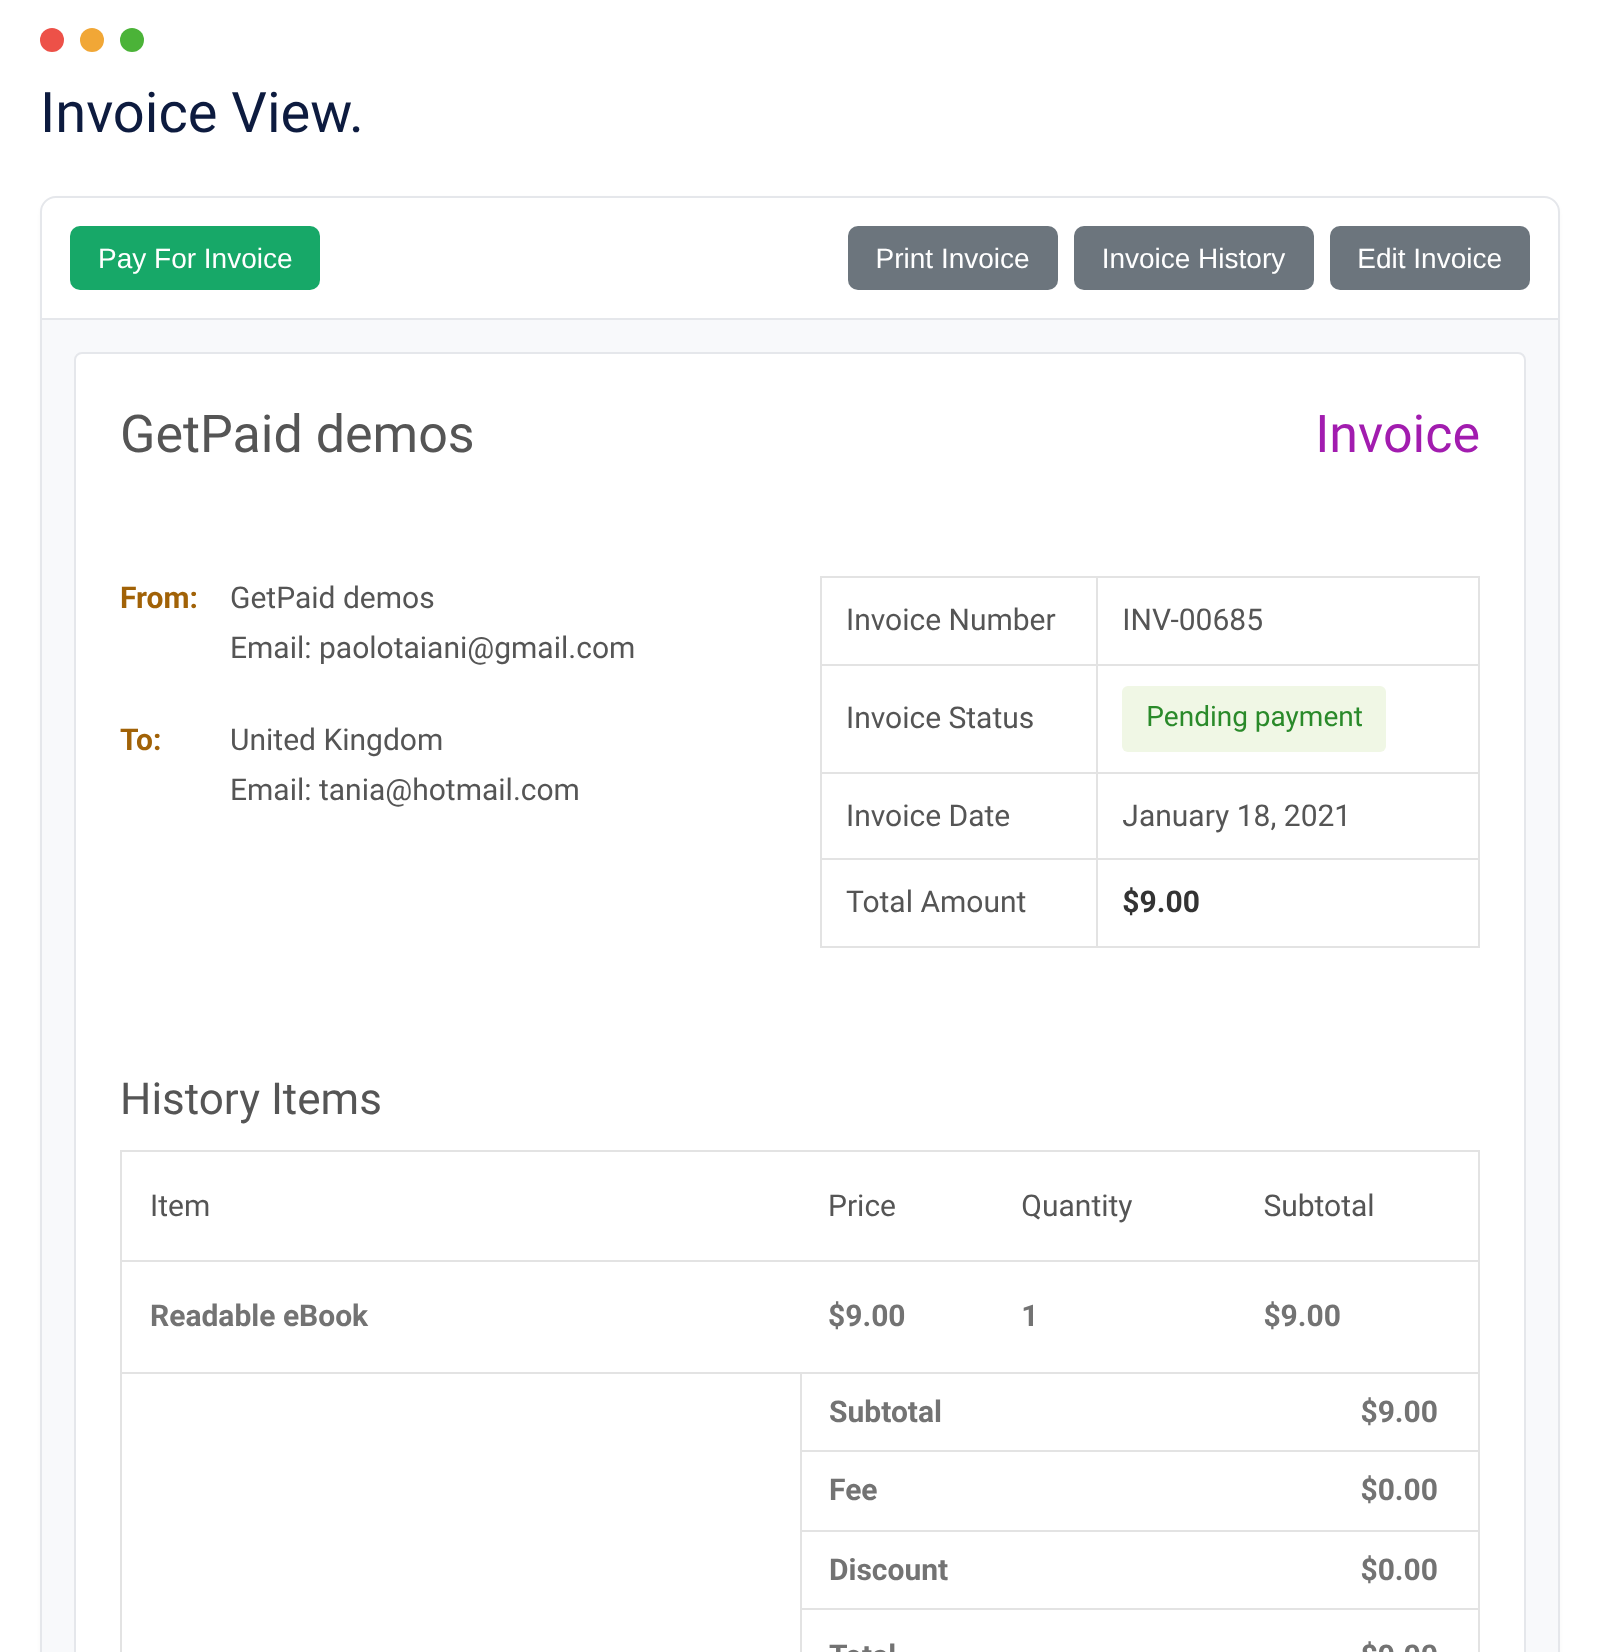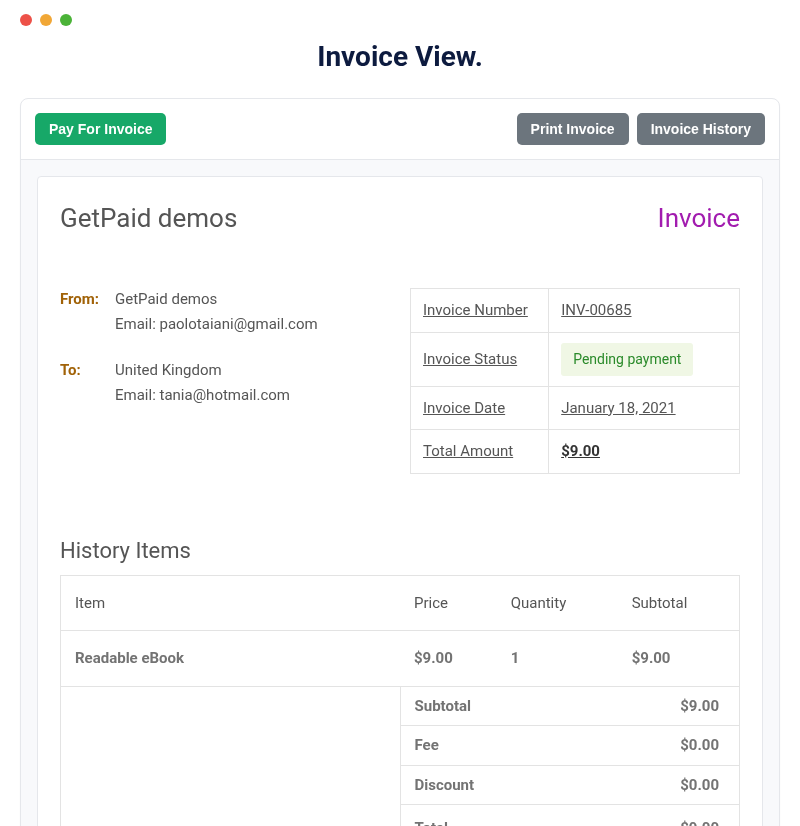--- a/index.html
+++ b/index.html
@@ -21,23 +21,22 @@
     margin-bottom: 10px;
   }
   .mac-dots .dot {
     width: 12px; height: 12px; border-radius: 50%;
   }
   .dot.red { background: #ed5148; }
   .dot.yellow { background: #f1a736; }
   .dot.green { background: #4bb338; }
 
   .page-title {
-    text-align: center;
     font-size: 28px;
-    font-weight: 700;
+    font-weight: 400;
     color: #0d1b3f;
     margin: 6px 0 20px 0;
   }
 
   .card {
     border: 1px solid #e5e7eb;
     border-radius: 8px;
     background: #fff;
     box-shadow: 0 1px 2px rgba(0,0,0,0.03);
     overflow: hidden;
@@ -51,21 +50,21 @@
     border-bottom: 1px solid #e5e7eb;
   }
   .toolbar-right { display: flex; gap: 8px; padding-left: 48px; }
 
   .btn {
     display: inline-flex;
     align-items: center;
     padding: 8px 14px;
     border-radius: 5px;
     font-size: 14px;
-    font-weight: 700;
+    font-weight: 400;
     color: #fff;
     border: none;
     cursor: pointer;
   }
   .btn-green { background: #17a868; }
   .btn-gray  { background: #6c757d; }
 
   .inner-panel {
     background: #f8f9fb;
     padding: 16px;
@@ -110,21 +109,20 @@
     border: 1px solid #e3e3e3;
     border-collapse: collapse;
     width: 100%;
     min-width: 330px;
     color: #555;
   }
   .meta-table td {
     border: 1px solid #e3e3e3;
     padding: 10px 12px;
     font-size: 15px;
-    text-decoration: underline;
   }
   .meta-table td:first-child { width: 42%; }
   .meta-table .bold { font-weight: 700; color: #333; }
 
   .status-badge {
     display: inline-block;
     background: #f0f7e5;
     color: #2a8a2a;
     padding: 6px 12px;
     border-radius: 3px;
@@ -197,20 +195,21 @@
 
   <h1 class="page-title">Invoice View.</h1>
 
   <div class="card">
 
     <div class="toolbar">
       <button class="btn btn-green">Pay For Invoice</button>
       <div class="toolbar-right">
         <button class="btn btn-gray">Print Invoice</button>
         <button class="btn btn-gray">Invoice History</button>
+        <button class="btn btn-gray">Edit Invoice</button>
       </div>
     </div>
 
     <div class="inner-panel">
       <div class="invoice-sheet">
 
         <div class="sheet-header">
           <div class="brand-name">GetPaid demos</div>
           <div class="doc-label">Invoice</div>
         </div>

